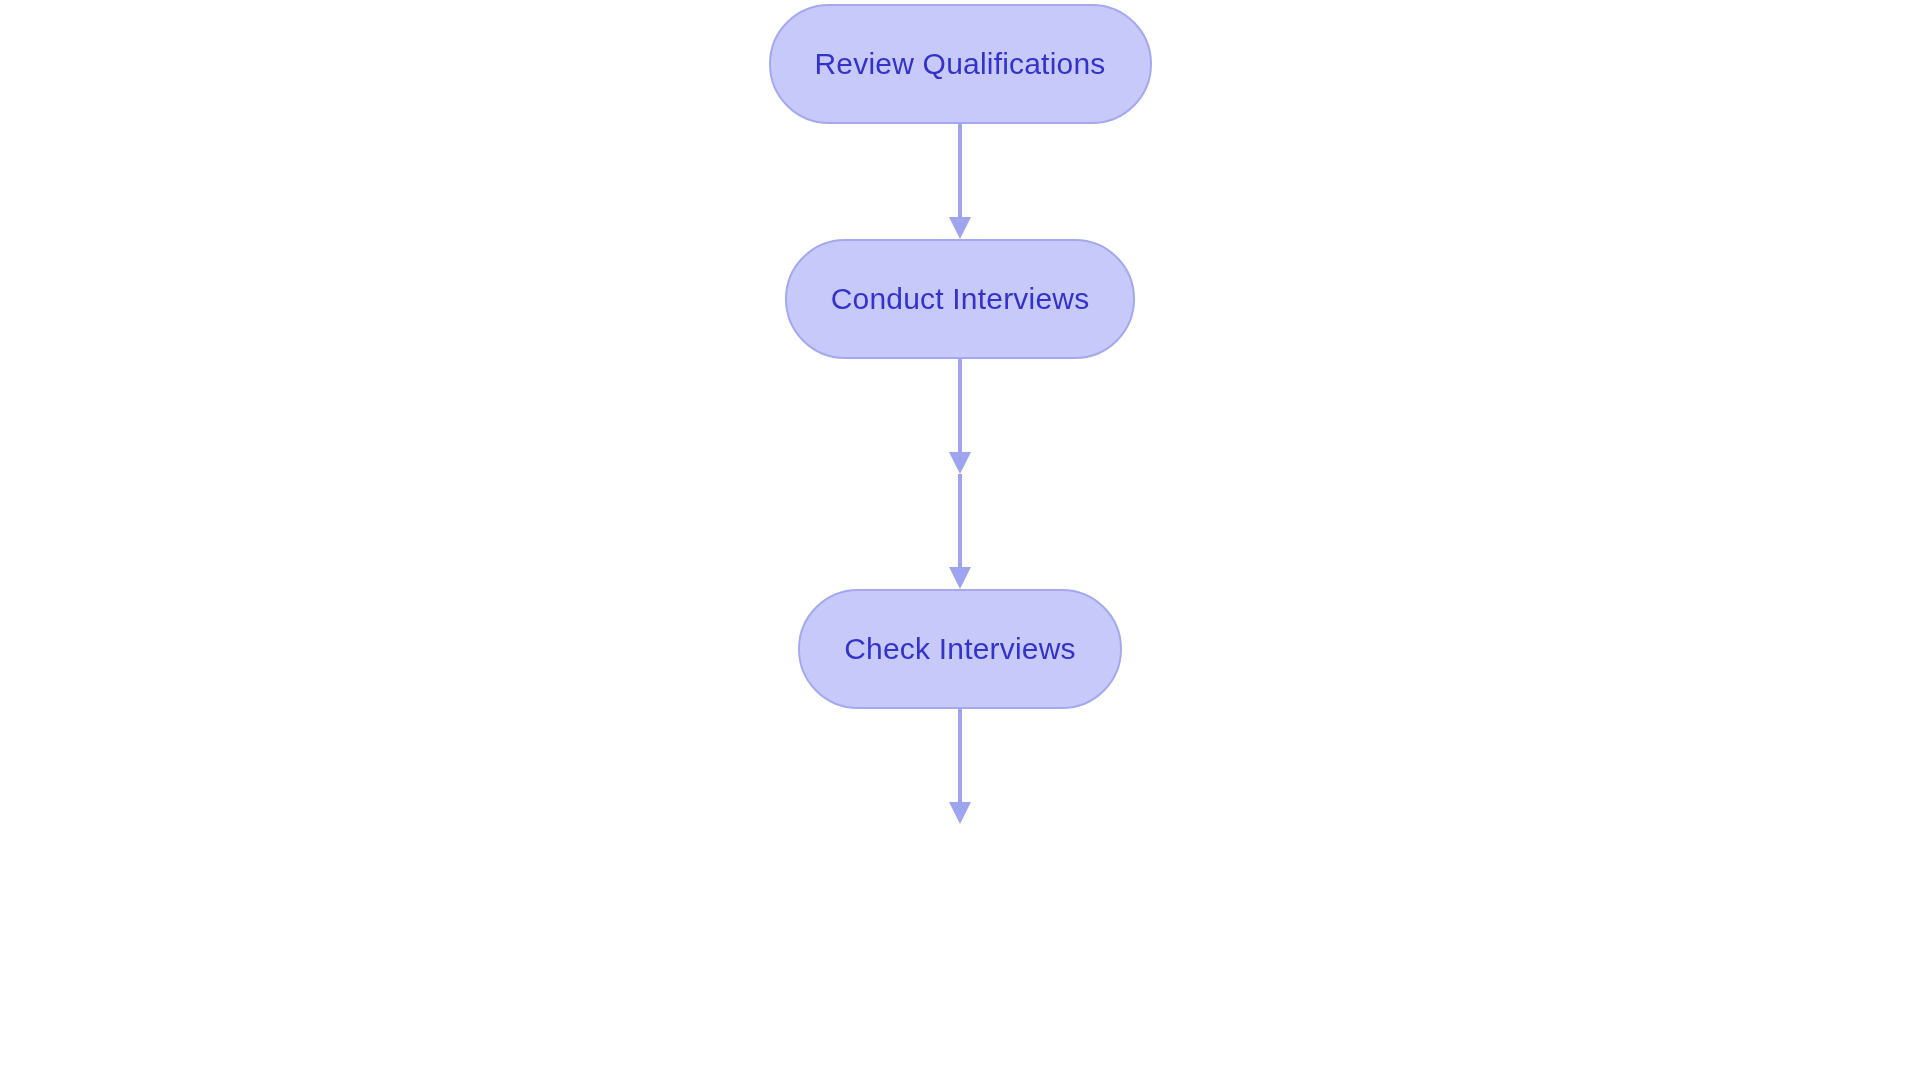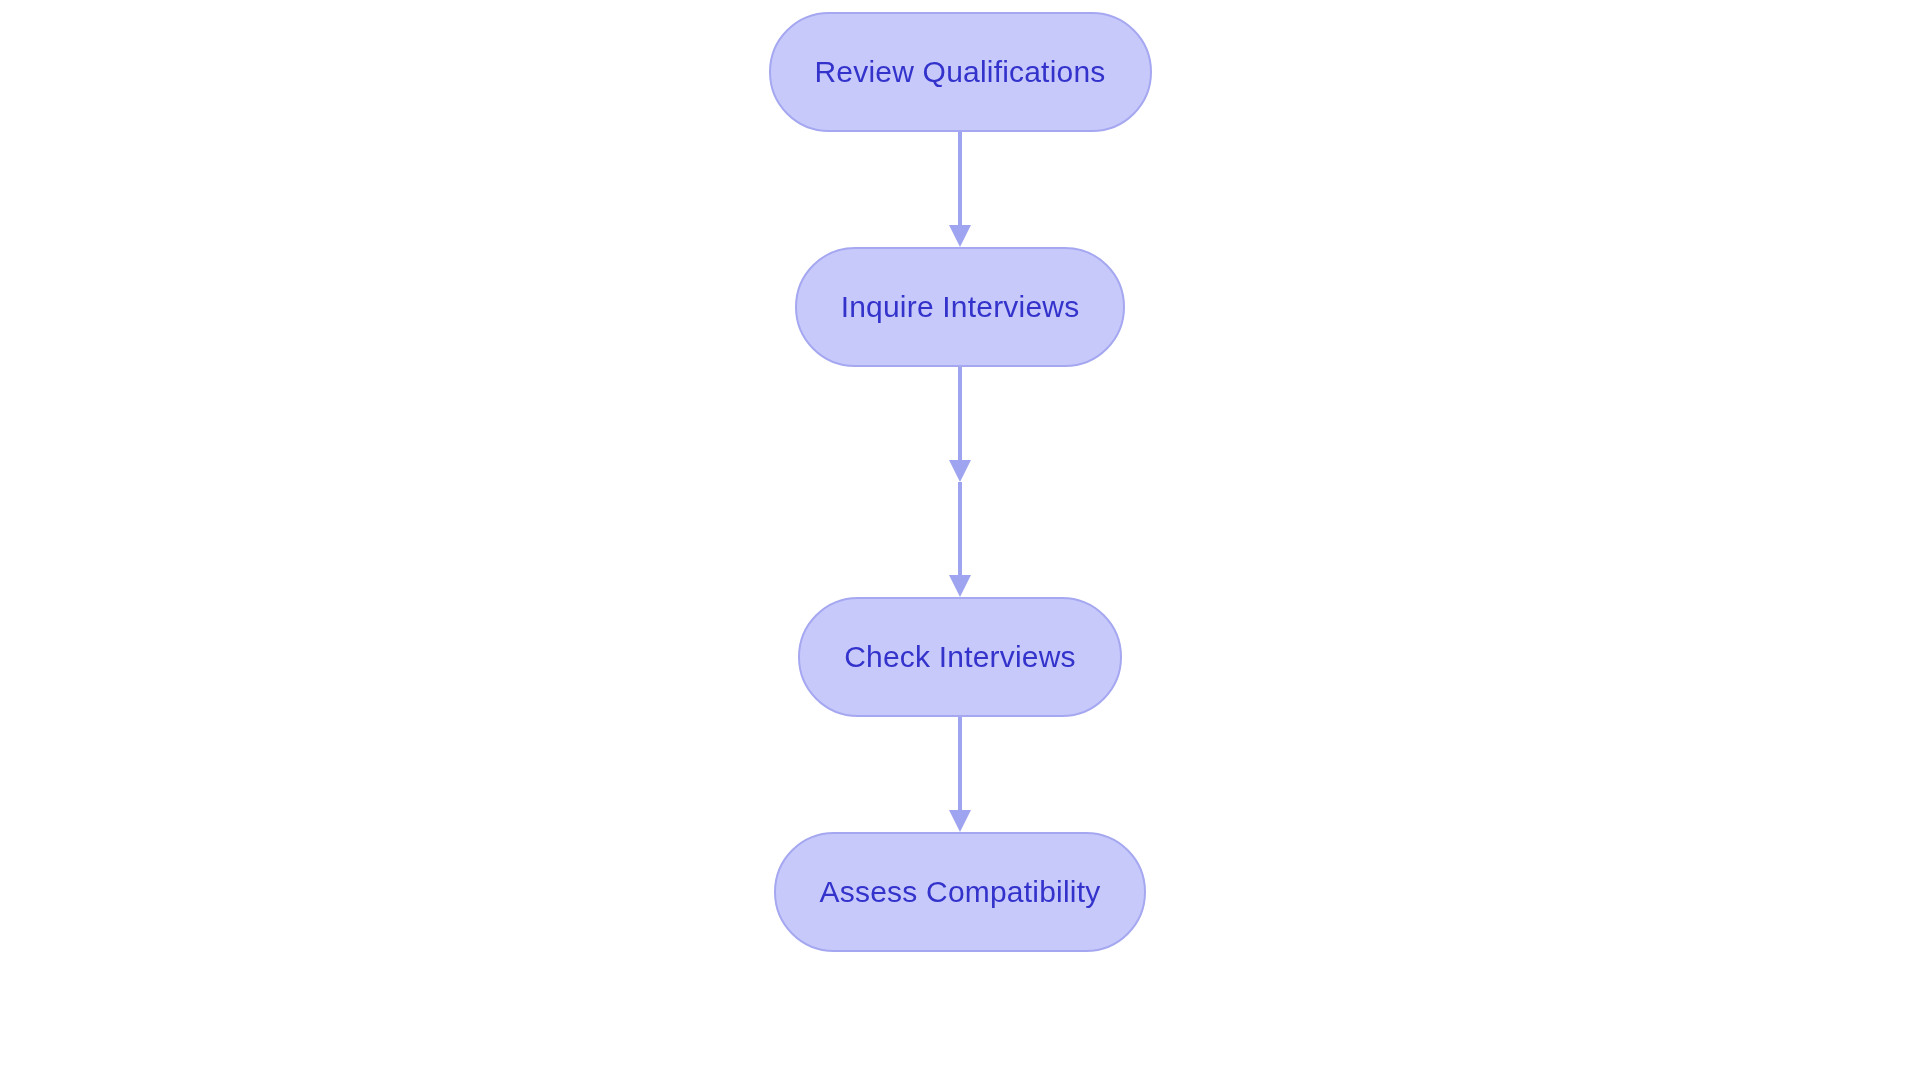--- a/index.html
+++ b/index.html
@@ -25,21 +25,21 @@
   .flow-column {
     position: absolute;
     left: 0;
     top: 0;
     width: 1920px;
     height: 1083px;
     display: flex;
     flex-direction: column;
     align-items: center;
     justify-content: flex-start;
-    padding-top: 12px;
+    padding-top: 4px;
     box-sizing: border-box;
   }
 
   .node {
     height: 120px;
     box-sizing: border-box;
     background: #c8c9fb;
     border: 2px solid #a5a8f0;
     border-radius: 60px;
     display: flex;
@@ -97,21 +97,21 @@
     <div class="node">
       <span class="node-label">Review Qualifications</span>
     </div>
 
     <div class="connector">
       <div class="stem"></div>
       <div class="head"></div>
     </div>
 
     <div class="node">
-      <span class="node-label">Inquire Interviews</span>
+      <span class="node-label">Conduct Interviews</span>
     </div>
 
     <div class="connector">
       <div class="stem"></div>
       <div class="head"></div>
     </div>
 
 
     <div class="connector">
       <div class="stem"></div>
@@ -120,18 +120,15 @@
 
     <div class="node">
       <span class="node-label">Check Interviews</span>
     </div>
 
     <div class="connector">
       <div class="stem"></div>
       <div class="head"></div>
     </div>
 
-    <div class="node">
-      <span class="node-label">Assess Compatibility</span>
-    </div>
 
   </div>
 </div>
 
 </body></html>

